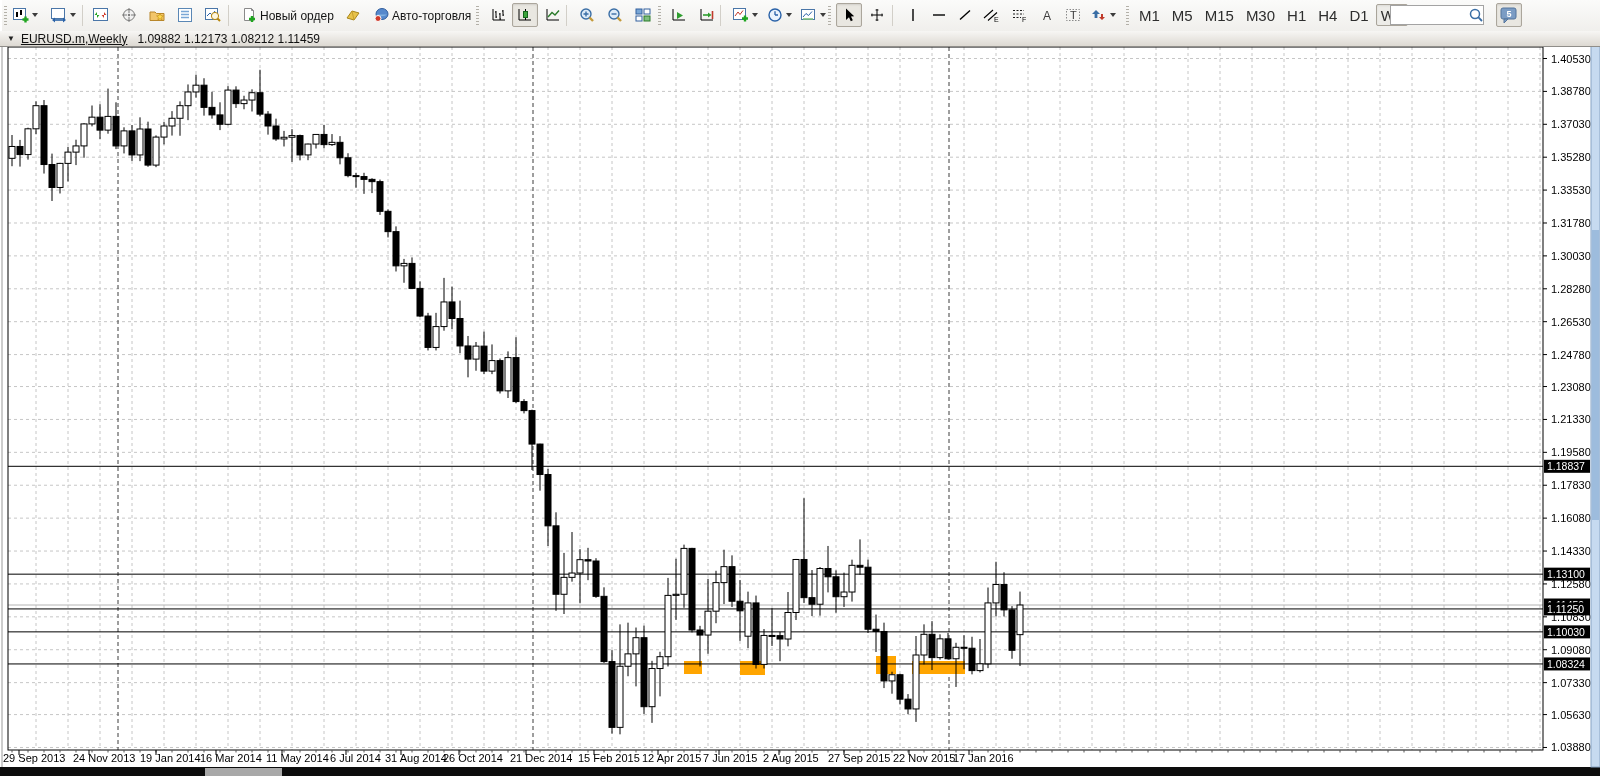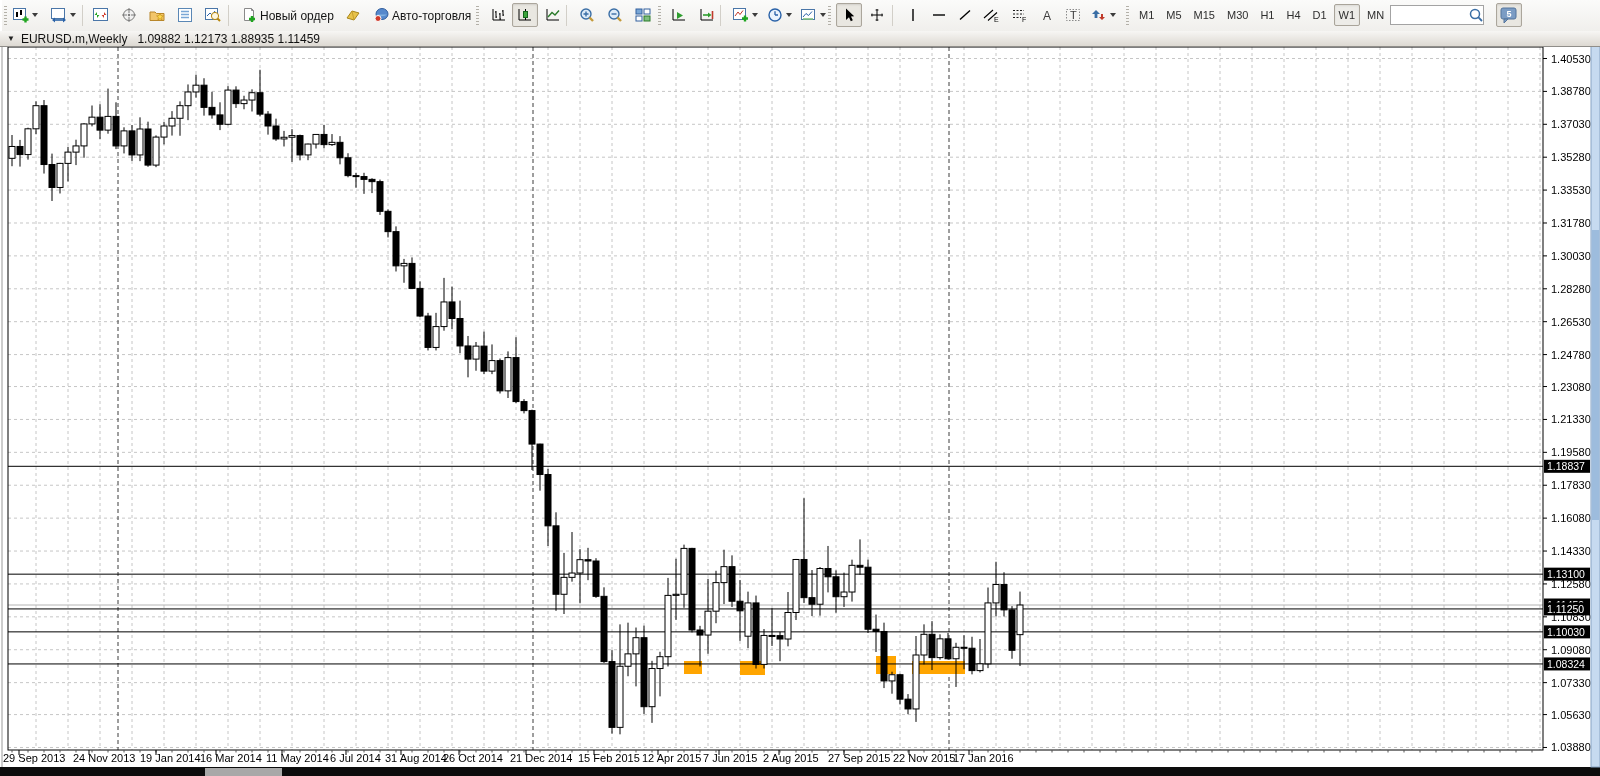--- a/index.html
+++ b/index.html
@@ -26,40 +26,40 @@
   }
   .caret{width:0;height:0;border-left:3px solid transparent;border-right:3px solid transparent;border-top:4px solid #3c3c3c;margin-left:2px;}
   .sep{position:absolute;top:5px;width:1px;height:21px;background:#d2cfc8;}
   .grip{position:absolute;top:6px;width:3px;height:19px;
     background-image:repeating-linear-gradient(to bottom,#b3b0a8 0 1px,transparent 1px 3px);}
   .tlabel{position:absolute;top:9px;font-size:12px;color:#141414;white-space:nowrap;}
   .tf-wrap{position:absolute;left:1132px;top:4px;display:flex;gap:2px;}
   .tf{
     height:22px;min-width:24px;padding:0 4px;box-sizing:border-box;
     display:flex;align-items:center;justify-content:center;
-    font-size:11px;color:#2e2e2e;border:1px solid transparent;border-radius:2px;
+    font-size:15px;color:#2e2e2e;border:1px solid transparent;border-radius:2px;
   }
   .tf.pressed{background:#edece8;border:1px solid #a9a49a;box-shadow:inset 0 1px 2px rgba(0,0,0,.08);text-align:right;}
   .searchbox{
     position:absolute;left:1388px;top:5px;width:94px;height:20px;box-sizing:border-box;
     border:1px solid #a3a3a3;background:#fff;display:flex;align-items:center;
   }
   .searchbox input{
     border:none;outline:none;width:72px;height:16px;font-size:11px;
     font-family:"Liberation Sans",sans-serif;padding:0 2px;
   }
   
   .titlebar{
     position:absolute;left:0;top:31px;width:1600px;height:16px;z-index:3;
     background:linear-gradient(#f7f6f4,#ddd9d2);
     border-bottom:1px solid #8f8d89;box-sizing:border-box;
     display:flex;align-items:center;font-size:12px;color:#111;
   }
   .titlebar .marker{margin:0 6px 0 7px;font-size:8px;color:#222;}
-  .titlebar .sym{margin-right:10px;}
+  .titlebar .sym{margin-right:10px;text-decoration:underline;}
   #chart{position:absolute;left:0;top:0;z-index:1;}
   text{font-family:"Liberation Sans",sans-serif;}
 </style>
 </head>
 <body>
 
 <div class="toolbar">
   <span class="grip" style="left:2px"></span>
 
   <span class="tbtn wide" style="left:6px">
@@ -328,21 +328,21 @@
       <rect x="2" y="2" width="15" height="11" rx="2" fill="#7b9cc4" stroke="#55759c"></rect>
       <path d="M5 13 l0 4 4 -4 Z" fill="#7b9cc4" stroke="#55759c"></path>
       <text x="7.5" y="11" font-size="9" font-weight="bold" fill="#fff">5</text>
     </svg>
   </span>
 </div>
 
 <div class="titlebar">
   <span class="marker">▼</span>
   <span class="sym">EURUSD.m,Weekly</span>
-  <span>1.09882 1.12173 1.88935 1.11459</span>
+  <span>1.09882 1.12173 1.08212 1.11459</span>
 </div>
 
 <svg id="chart" width="1600" height="776">
     <rect x="8" y="47" width="1535" height="703" fill="#fff"></rect>
     <g>
       <line x1="8" y1="58.5" x2="1543" y2="58.5" stroke="#c6c6c6" stroke-width="1" stroke-dasharray="3,3"></line>
       <line x1="8" y1="91.39825000000013" x2="1543" y2="91.39825000000013" stroke="#c6c6c6" stroke-width="1" stroke-dasharray="3,3"></line>
       <line x1="8" y1="124.29649999999985" x2="1543" y2="124.29649999999985" stroke="#c6c6c6" stroke-width="1" stroke-dasharray="3,3"></line>
       <line x1="8" y1="157.19475" x2="1543" y2="157.19475" stroke="#c6c6c6" stroke-width="1" stroke-dasharray="3,3"></line>
       <line x1="8" y1="190.09300000000013" x2="1543" y2="190.09300000000013" stroke="#c6c6c6" stroke-width="1" stroke-dasharray="3,3"></line>

